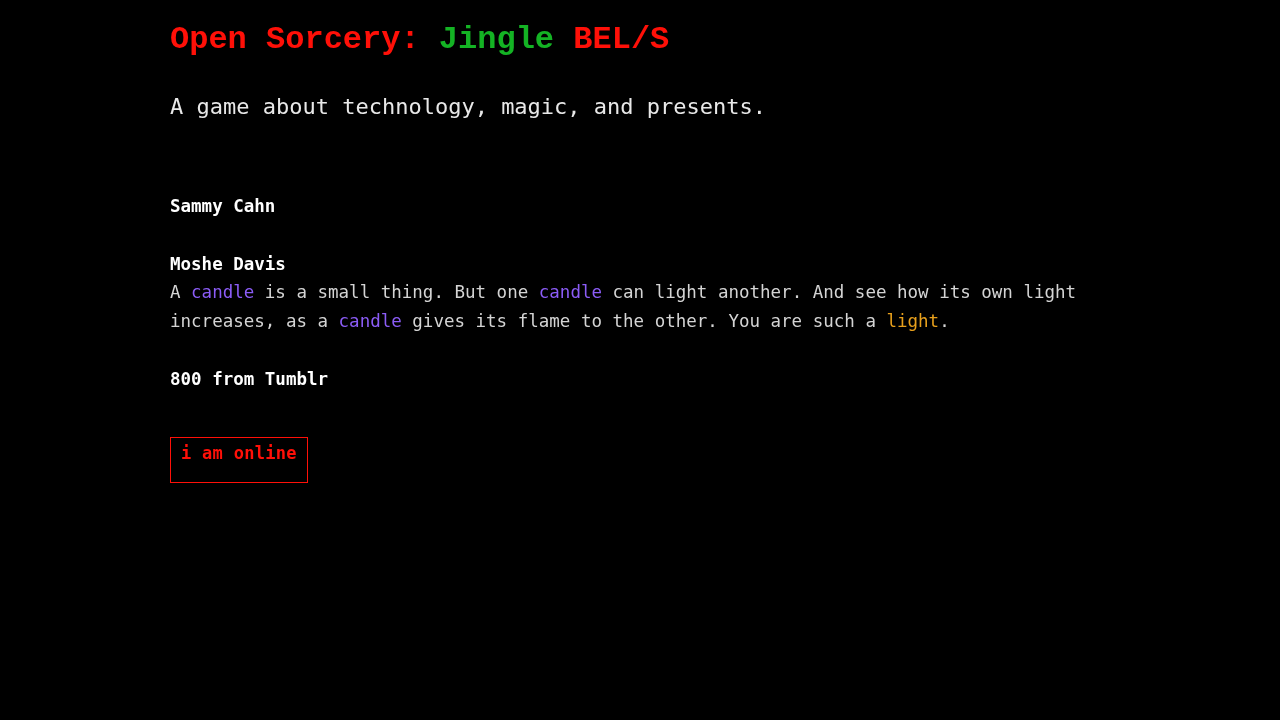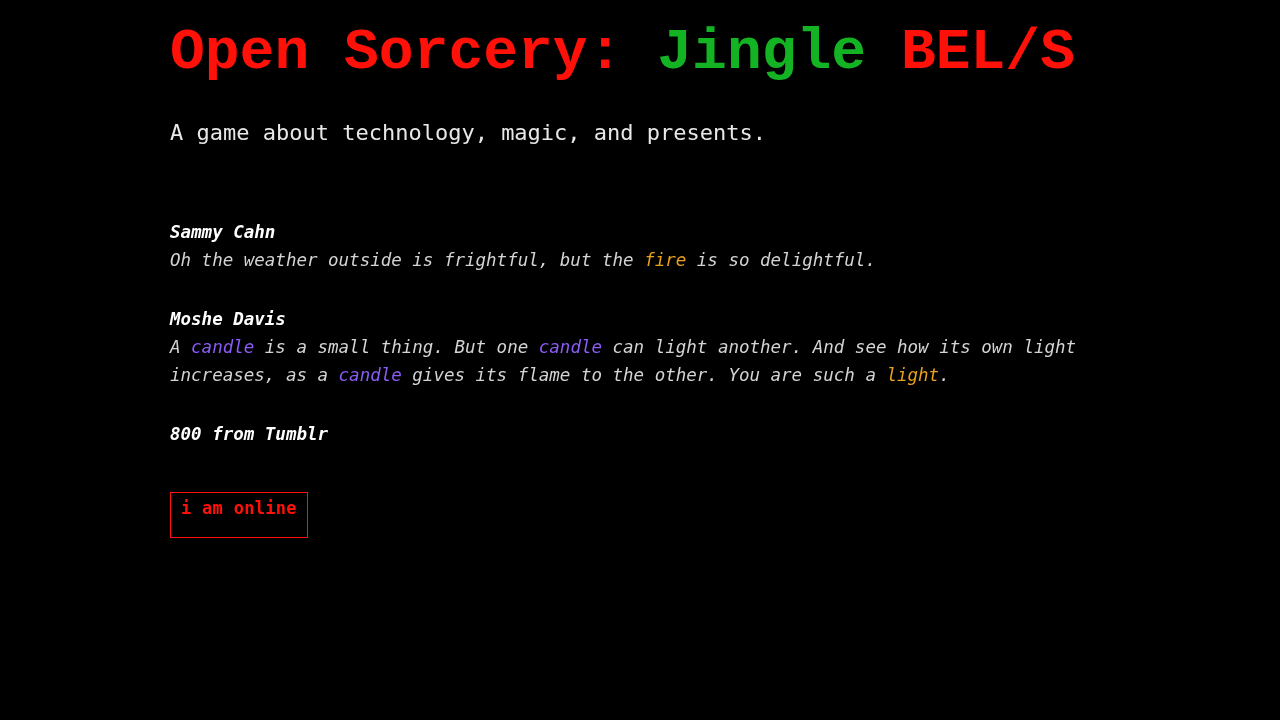--- a/index.html
+++ b/index.html
@@ -23,21 +23,21 @@
   .content {
     position: absolute;
     left: 170px;
     top: 0;
     width: 1000px;
   }
 
   
   .game-title {
     font-family: "Liberation Mono", "DejaVu Sans Mono", monospace;
-    font-size: 58px;
+    font-size: 32px;
     font-weight: bold;
     line-height: 1.0;
     margin: 0;
     padding-top: 24px;
     letter-spacing: 0px;
     white-space: pre;
   }
   .t-red   { color: #ff1008; }
   .t-green { color: #14b324; }
 
@@ -51,21 +51,20 @@
     line-height: 1.2;
     white-space: pre;
   }
 
   
   .log {
     padding-top: 72px;
   }
   .entry {
     margin-bottom: 30px;
-    font-style: italic;
   }
   .entry:last-child { margin-bottom: 0; margin-top: 6px; }
 
   .entry-header {
     font-family: "DejaVu Sans Mono", "Liberation Mono", monospace;
     font-size: 17.5px;
     font-weight: bold;
     color: #ffffff;
     line-height: 28px;
     white-space: pre;
@@ -112,21 +111,20 @@
   <div class="content">
 
     <h1 class="game-title"><span class="t-red">Open Sorcery: </span><span class="t-green">Jingle</span><span class="t-red"> BEL/S</span></h1>
 
     <p class="game-subtitle">A game about technology, magic, and presents.</p>
 
     <div class="log">
 
       <div class="entry">
         <div class="entry-header">Sammy Cahn</div>
-        <div class="entry-body"><span>Oh the weather outside is frightful, but the </span><span class="kw-orange">fire</span><span> is so delightful.</span></div>
       </div>
 
       <div class="entry">
         <div class="entry-header">Moshe Davis</div>
         <div class="entry-body"><span>A </span><span class="kw-yellow">candle</span><span> is a small thing. But one </span><span class="kw-yellow">candle</span><span> can light another. And see how its own light increases, as a </span><span class="kw-yellow">candle</span><span> gives its flame to the other. You are such a </span><span class="kw-orange">light</span><span>.</span></div>
       </div>
 
       <div class="entry">
         <div class="entry-header">800 from Tumblr</div>
       </div>

